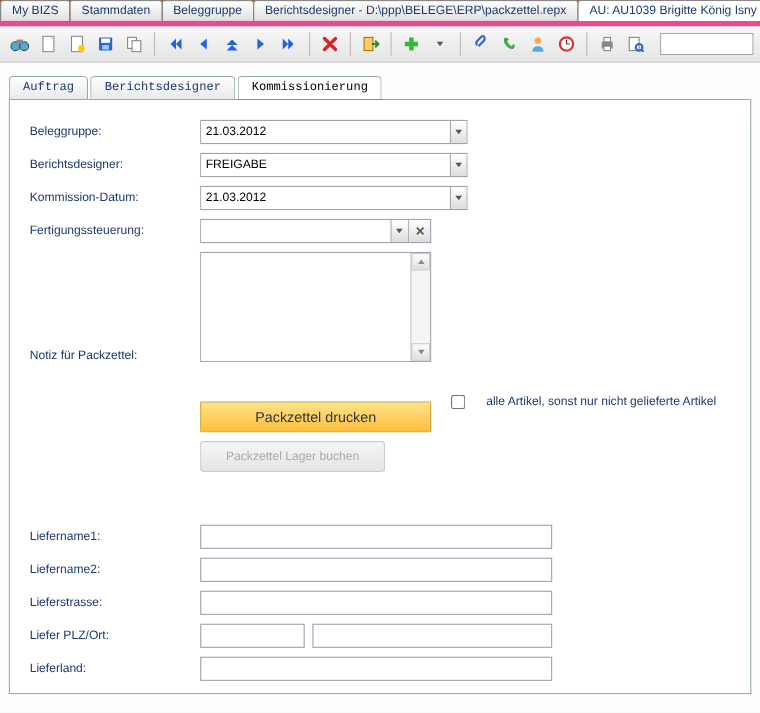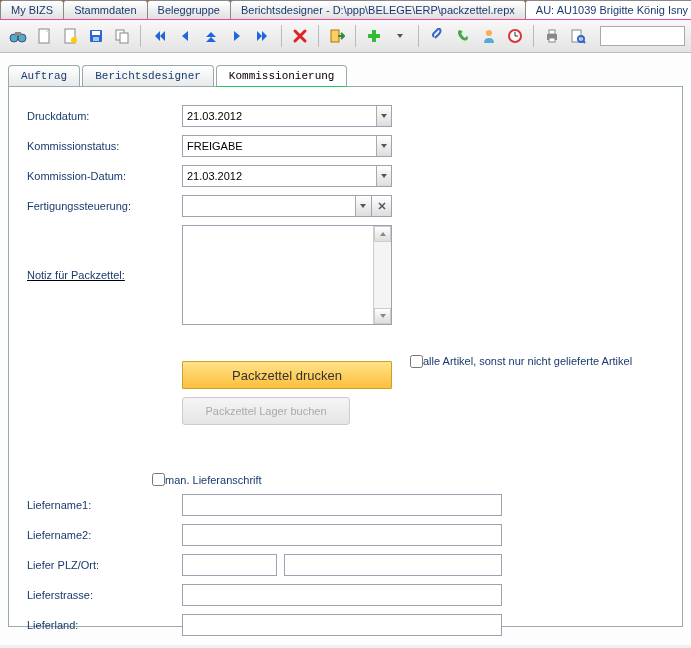--- a/index.html
+++ b/index.html
@@ -1,18 +1,18 @@
 <!DOCTYPE html>
 <html><head>
 <meta charset="utf-8">
 <style>
   * { box-sizing: border-box; margin: 0; padding: 0; font-family: Tahoma, Arial, sans-serif; font-size: 11px; }
   body { background: #f0f0f0; width: 691px; height: 648px; overflow: hidden; }
   
-  .top-tabs { display: flex; background: #c2410c; border-bottom: 1px solid #ec4899; }
+  .top-tabs { display: flex; background: #c2410c; border-bottom: 5px solid #ec4899; }
   .top-tab { padding: 3px 10px; border: 1px solid #888; border-bottom: none; margin-right: -1px; background: linear-gradient(#fff,#e0e0e0); border-radius: 3px 3px 0 0; cursor: pointer; white-space: nowrap; color: #1a3a6e; }
   .top-tab.active { background: #fff; }
   
   .toolbar { display: flex; align-items: center; padding: 4px 6px; background: linear-gradient(#f8f8f8,#e4e4e4); border-bottom: 1px solid #bbb; gap: 2px; }
   .tb-btn { width: 24px; height: 24px; display: flex; align-items: center; justify-content: center; cursor: pointer; border-radius: 3px; }
   .tb-sep { width: 1px; height: 22px; background: #bbb; margin: 0 4px; }
   .tb-input { margin-left: 8px; border: 1px solid #aaa; height: 20px; flex: 1; min-width: 30px; }
 
   svg { display: block; }
 
@@ -22,34 +22,34 @@
   .inner-tab { padding: 4px 12px; border: 1px solid #9aa; border-bottom: none; margin-right: 2px; background: linear-gradient(#fff,#e7e9eb); border-radius: 4px 4px 0 0; cursor: pointer; color: #1a3a6e; font-family: Liberation Mono, monospace; }
   .inner-tab.active { background: #fff; border-bottom: 1px solid #22c55e; margin-bottom: -1px; color: #000; }
   
   .panel { border: 1px solid #9aa; border-top: none; padding: 18px 18px; height: 540px; background: #fff; }
   
   .row { display: flex; align-items: center; margin-bottom: 8px; }
   .lbl { width: 155px; color: #1a3a6e; }
   .combo { display: flex; align-items: center; border: 1px solid #a0a0b0; height: 22px; background: #fff; }
   .combo input { border: none; height: 100%; padding: 0 4px; outline: none; font-size: 11px; }
   .combo-btn { width: 18px; height: 20px; border-left: 1px solid #aaa; background: linear-gradient(#fff,#ddd); display:flex; align-items:center; justify-content:center; cursor:pointer; }
-  .combo-wide { width: 210px; gap: 24px; }
+  .combo-wide { width: 243px; gap: 24px; }
   .combo-mid { width: 190px; }
   .clear-btn { width: 20px; height: 22px; border: 1px solid #a0a0b0; border-left:none; background: linear-gradient(#fff,#ddd); display:flex;align-items:center;justify-content:center; cursor:pointer; }
   
   .textarea-wrap { display:flex; border:1px solid #a0a0b0; width:210px; height:100px; }
   .textarea-wrap textarea { border:none; flex:1; resize:none; font-size:11px; padding:2px; }
   .ta-scroll { width:18px; border-left:1px solid #ccc; background:#f4f4f4; display:flex; flex-direction:column; }
   .ta-scroll .s-btn { height:16px; background:linear-gradient(#fff,#ddd); border:1px solid #ccc; display:flex;align-items:center;justify-content:center; cursor:pointer;}
   .ta-scroll .track { flex:1; }
   
   .orange-btn { width: 210px; height: 28px; background: linear-gradient(#ffe28a,#fdbf3b); border: 1px solid #c9a227; border-radius: 1px; cursor: pointer; font-size:13px; color:#333;margin-top:28px; }
   .grey-btn { width: 168px; height: 28px; background: linear-gradient(#f5f5f5,#e5e5e5); border: 1px solid #ccc; border-radius: 3px; cursor: pointer; font-size:11px; color:#aaa; }
   
-  .chk { display:flex; align-items:center; gap:0; }
+  .chk { display:flex; align-items:center; gap:19px; }
   .chk input { width:13px; height:13px; }
   .chk-text { color:#1a3a6e; }
   
   .textbox { border:1px solid #a0a0b0; height:22px; padding:0 4px; font-size:11px; }
   .textbox-wide { width: 320px; }
   .textbox-plz { width: 95px; }
   .textbox-ort { width: 218px; margin-left:7px; }
   
   .spacer-v { height: 40px; }
 </style>
@@ -192,33 +192,33 @@
 <div class="body-area">
   <div class="inner-tabs">
     <div class="inner-tab">Auftrag</div>
     <div class="inner-tab">Berichtsdesigner</div>
     <div class="inner-tab active">Kommissionierung</div>
   </div>
 
   <div class="panel">
 
     <div class="row">
-      <div class="lbl">Druckdatum:</div>
+      <div class="lbl">Beleggruppe:</div>
       <div class="combo combo-wide">
         <input style="width: 100%;" value="21.03.2012">
         <div class="combo-btn">
             <svg width="8" height="8" viewBox="0 0 8 8">
               <path d="M1 2 L4 6 L7 2 Z" fill="#555"></path>
             </svg>
           </div>
       </div>
     </div>
 
     <div class="row">
-      <div class="lbl">Kommissionstatus:</div>
+      <div class="lbl">Berichtsdesigner:</div>
       <div class="combo combo-wide">
         <input style="width: 100%;" value="FREIGABE">
         <div class="combo-btn">
             <svg width="8" height="8" viewBox="0 0 8 8">
               <path d="M1 2 L4 6 L7 2 Z" fill="#555"></path>
             </svg>
           </div>
       </div>
     </div>
 
@@ -244,21 +244,21 @@
             </svg>
           </div>
       </div>
       <div class="clear-btn">
           <svg width="10" height="10" viewBox="0 0 10 10">
             <path d="M2 2 L8 8 M8 2 L2 8" stroke="#555" stroke-width="1.5"></path>
           </svg>
         </div>
     </div>
 
-    <div class="row" style="align-items:center;text-decoration:underline;">
+    <div class="row" style="align-items:flex-end;">
       <div class="lbl">Notiz für Packzettel:</div>
       <div class="textarea-wrap">
         <textarea style=""></textarea>
         <div class="ta-scroll">
           <div class="s-btn">
               <svg width="8" height="8" viewBox="0 0 8 8">
                 <path d="M1 6 L4 2 L7 6 Z" fill="#888"></path>
               </svg>
             </div>
           <div class="track"></div>
@@ -281,44 +281,37 @@
       </label>
     </div>
 
     <div class="row">
       <div class="lbl"></div>
       <button class="grey-btn" disabled="">Packzettel Lager buchen</button>
     </div>
 
     <div class="spacer-v"></div>
 
-    <div class="row">
-      <div style="width:125px"></div>
-      <label class="chk">
-        <input type="checkbox" style="">
-        <span class="chk-text">man. Lieferanschrift</span>
-      </label>
-    </div>
 
     <div class="row">
       <div class="lbl">Liefername1:</div>
       <input class="textbox textbox-wide" style="">
     </div>
     <div class="row">
       <div class="lbl">Liefername2:</div>
+      <input class="textbox textbox-wide" style="">
+    </div>
+    <div class="row">
+      <div class="lbl">Lieferstrasse:</div>
       <input class="textbox textbox-wide" style="">
     </div>
     <div class="row">
       <div class="lbl">Liefer PLZ/Ort:</div>
       <input class="textbox textbox-plz" style="">
       <input class="textbox textbox-ort" style="">
     </div>
     <div class="row">
-      <div class="lbl">Lieferstrasse:</div>
-      <input class="textbox textbox-wide" style="">
-    </div>
-    <div class="row">
       <div class="lbl">Lieferland:</div>
       <input class="textbox textbox-wide" style="">
     </div>
 
   </div>
 </div>
 
 </body></html>

